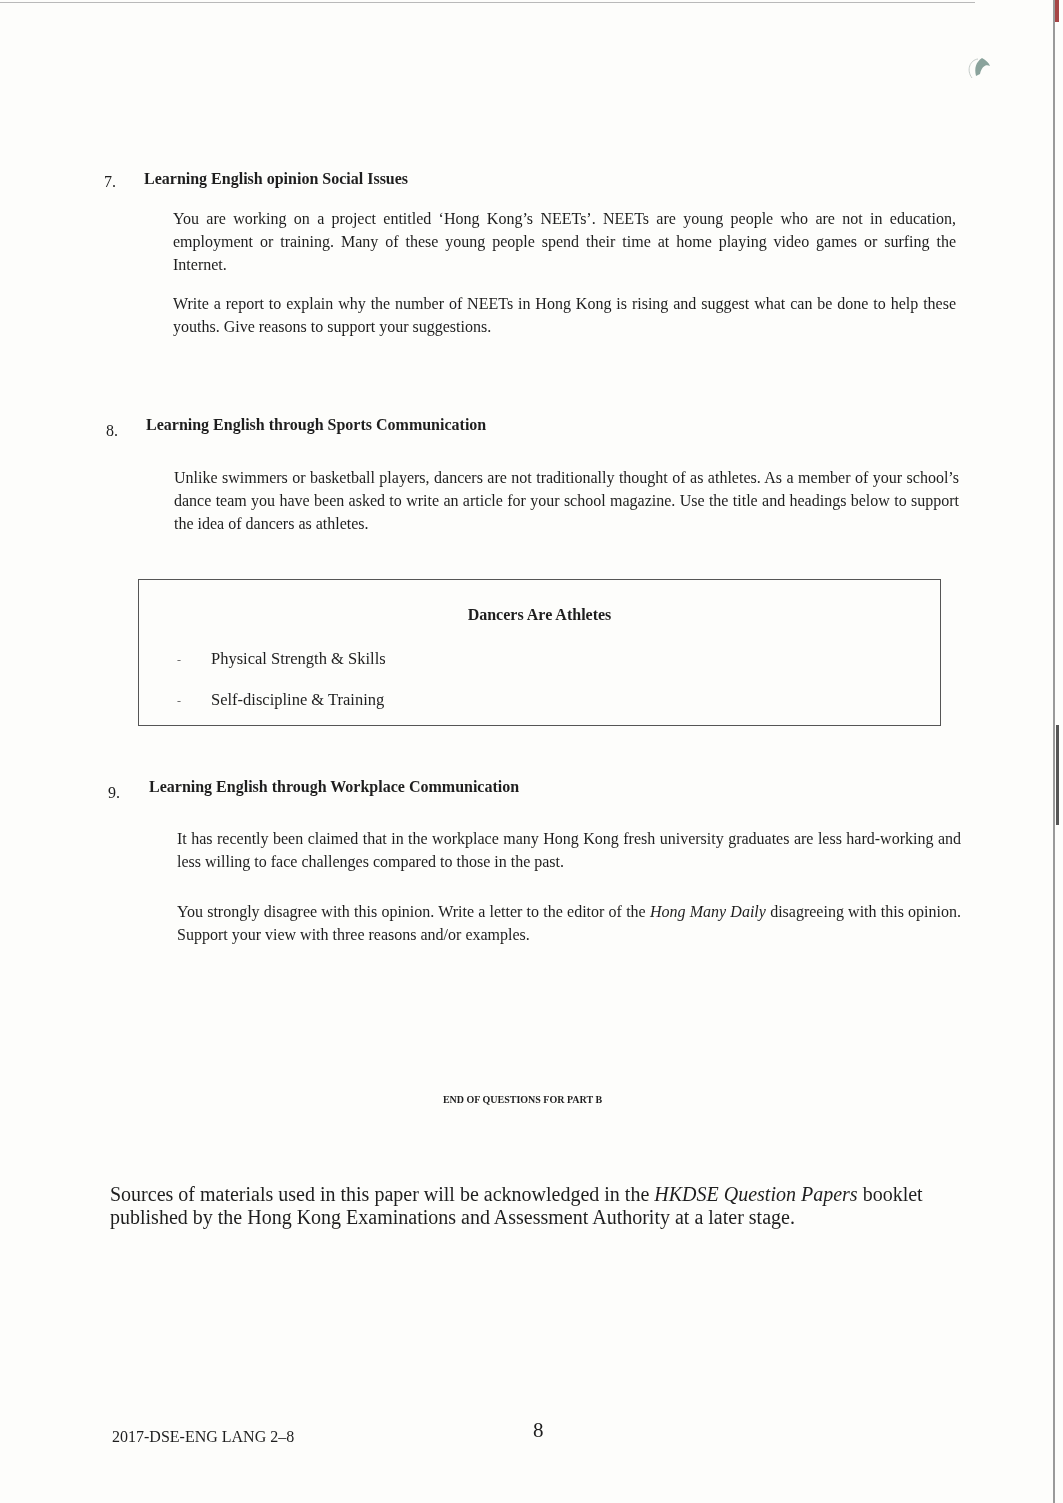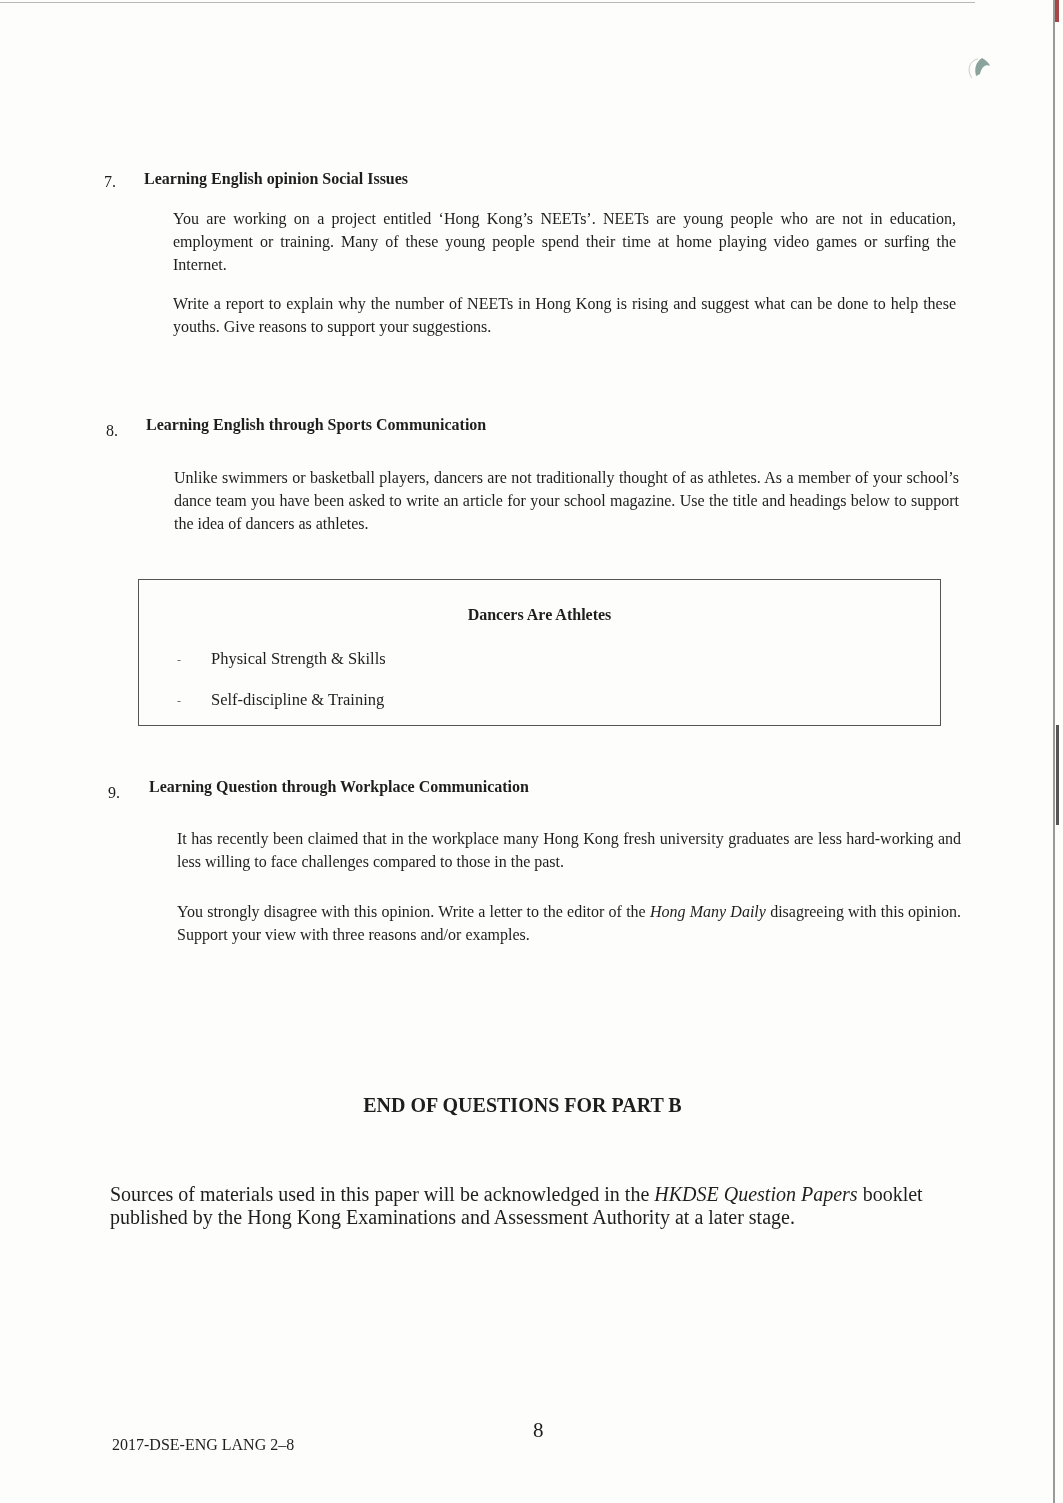--- a/index.html
+++ b/index.html
@@ -17,23 +17,23 @@
   .qnum { position: absolute; font-size: 16px; }
   .qtitle { position: absolute; font-weight: bold; font-size: 16px; }
   .para { position: absolute; font-size: 16px; line-height: 23px; text-align: justify; margin-left: 28px; }
   .box {
     position: absolute; left: 138px; top: 543px; width: 803px; height: 147px;
     border: 1.5px solid #555; box-sizing: border-box; margin-top: 36px;
   }
   .box-title { position: absolute; left: 0; right: 0; top: 26px; text-align: center; font-weight: bold; font-size: 16px; }
   .box-item { position: absolute; left: 38px; font-size: 16.5px; }
   .box-item .dash { display: inline-block; width: 34px; color: #666; font-size: 12px; }
-  .end { position: absolute; left: 0; width: 1045px; top: 1094px; text-align: center; font-weight: bold; font-size: 20px; }
+  .end { position: absolute; left: 0; width: 1045px; top: 1094px; text-align: center; font-weight: bold; font-size: 10px; }
   .sources { position: absolute; left: 110px; top: 1183px; width: 830px; font-size: 20px; line-height: 23px; }
-  .footer-code { position: absolute; left: 112px; top: 1428px; font-size: 16px; margin-top: 8px; }
+  .footer-code { position: absolute; left: 112px; top: 1428px; font-size: 16px; }
   .page-num { position: absolute; left: 533px; top: 1418px; font-size: 21px; }
   i { font-style: italic; }
 </style>
 </head>
 <body>
 
 <div class="top-line"></div>
 <div class="right-edge"></div>
 <div class="right-edge-dark"></div>
 <div class="right-mark"></div>
@@ -59,21 +59,21 @@
       <span class="dash">-</span><span>Physical Strength &amp; Skills</span>
     </div>
     <div class="box-item" style="top:110px;">
       <span class="dash">-</span><span>Self-discipline &amp; Training</span>
     </div>
   </div>
 </div>
 
 <div>
   <div class="qnum" style="left:108px; top:784px;">9.</div>
-  <div class="qtitle" style="left:149px; top:778px;">Learning Question through Workplace Communication</div>
+  <div class="qtitle" style="left:149px; top:778px;">Learning English through Workplace Communication</div>
   <div class="para" style="left:149px; top:827px; width:784px;">It has recently been claimed that in the workplace many Hong Kong fresh university graduates are less hard-working and less willing to face challenges compared to those in the past.</div>
   <div class="para" style="left:149px; top:900px; width:784px;"><span>You strongly disagree with this opinion. Write a letter to the editor of the </span><i>Hong Many Daily</i><span> disagreeing with this opinion.  Support your view with three reasons and/or examples.</span></div>
 </div>
 
 <div class="end">END OF QUESTIONS FOR PART B</div>
 
 <div class="sources"><span>Sources of materials used in this paper will be acknowledged in the </span><i>HKDSE Question Papers</i><span> booklet published by the Hong Kong Examinations and Assessment Authority at a later stage.</span></div>
 
 <div class="footer-code">2017-DSE-ENG LANG 2–8</div>
 <div class="page-num">8</div>

